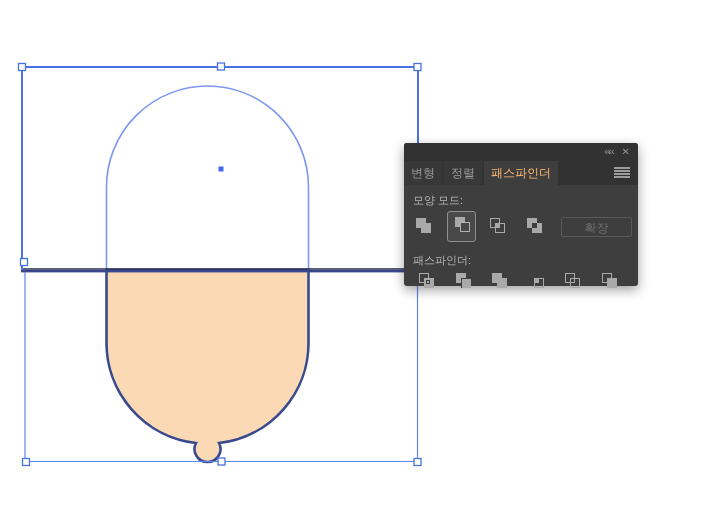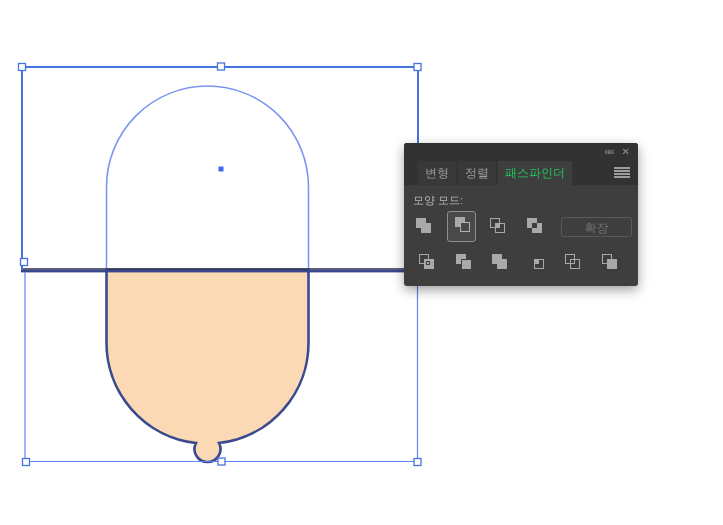--- a/index.html
+++ b/index.html
@@ -9,24 +9,24 @@
 
   
   .panel{position:absolute;left:404px;top:143px;width:234px;height:143px;
          background:#3e3e3e;border-radius:3px;box-shadow:0 4px 12px rgba(0,0,0,.38);
          z-index:10;color:#cccccc;}
   .titlebar{height:17px;background:#323232;border-radius:3px 3px 0 0;
             display:flex;justify-content:flex-end;align-items:center;gap:9px;padding:0 8px;}
   .tb-ico{color:#929292;font-size:11px;line-height:17px;cursor:pointer;letter-spacing:-2px;}
   .tb-close{font-size:10px;letter-spacing:0;}
   .tabstrip{height:25px;background:#323232;display:flex;align-items:flex-end;
-            padding-left:14px;position:relative;}
+            padding-left:0;position:relative;}
   .tab{height:24px;line-height:24px;padding:0 7px;margin-right:2px;background:#383838;
        color:#9c9c9c;font-size:12px;white-space:nowrap;cursor:pointer;}
-  .tab.active{background:#3e3e3e;color:#22c55e;}
+  .tab.active{background:#3e3e3e;color:#fdba74;}
   .menu-btn{position:absolute;right:8px;bottom:7px;width:16px;height:11px;
             display:flex;flex-direction:column;justify-content:space-between;cursor:pointer;}
   .menu-btn i{display:block;height:1.5px;background:#9c9c9c;}
   .pbody{padding:5px 6px 0 9px;}
   .sec-label{font-size:11px;color:#b5b5b5;height:13px;line-height:13px;margin-top:4px;}
   .row{display:flex;align-items:center;}
   .row1{margin:6px 0 14px;height:27px;}
   .row2{margin-top:6px;height:18px;}
   .slot1{width:39px;display:flex;align-items:center;}
   .slot2{width:37.7px;display:flex;align-items:center;}
@@ -129,20 +129,21 @@
         <div class="slot1">
           <button class="pf-btn">
             <span class="mini">
               <span class="sq back f"></span><span class="sq front f"></span><span class="ov-d"></span>
             </span>
           </button>
         </div>
         <button class="expand-btn" disabled="">확장</button>
       </div>
 
+      <div class="sec-label">패스파인더:</div>
 
       <div class="row row2">
         <div class="slot2">
           <button class="pf-btn">
             <span class="mini">
               <span class="sq back o"></span><span class="sq front f"></span><span class="cell"></span>
             </span>
           </button>
         </div>
         <div class="slot2">

